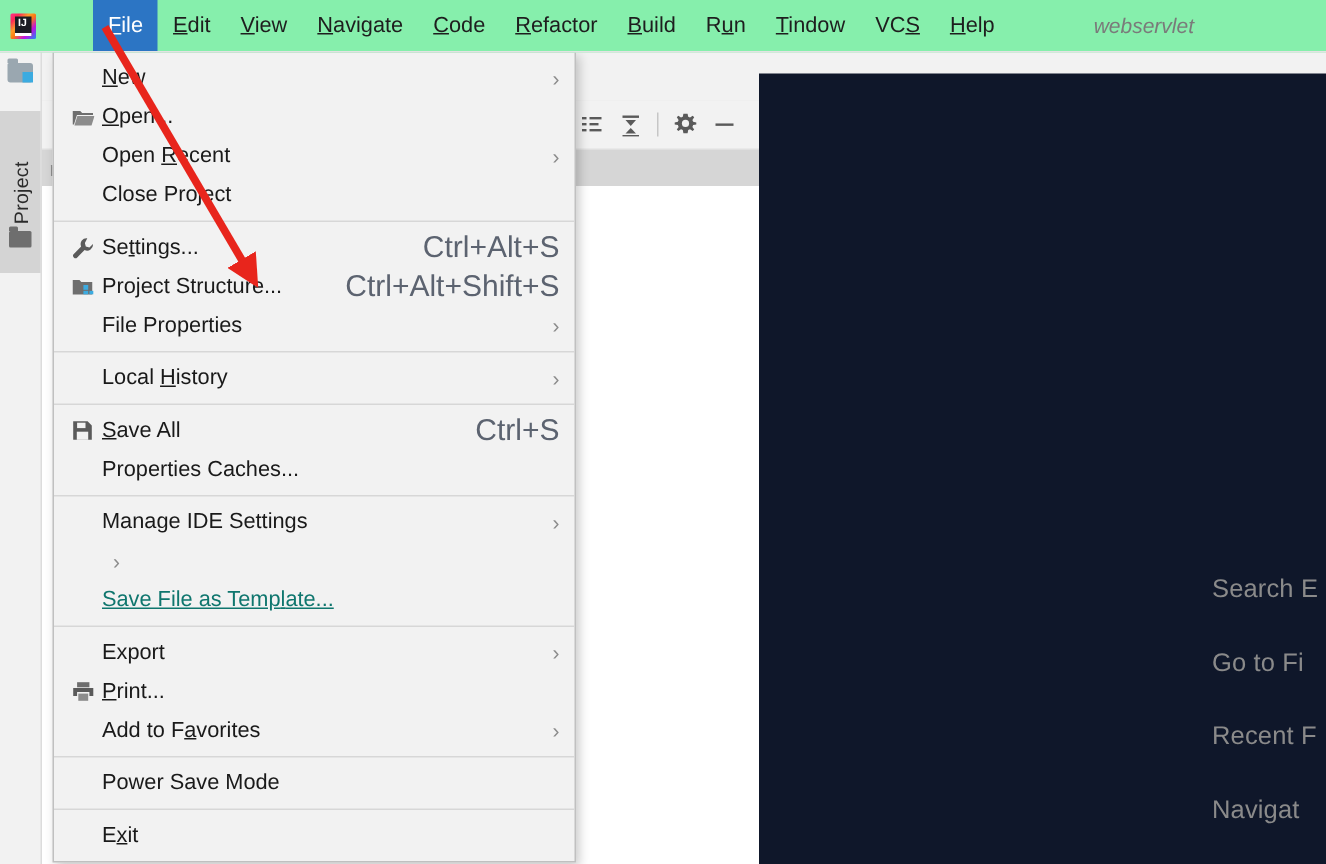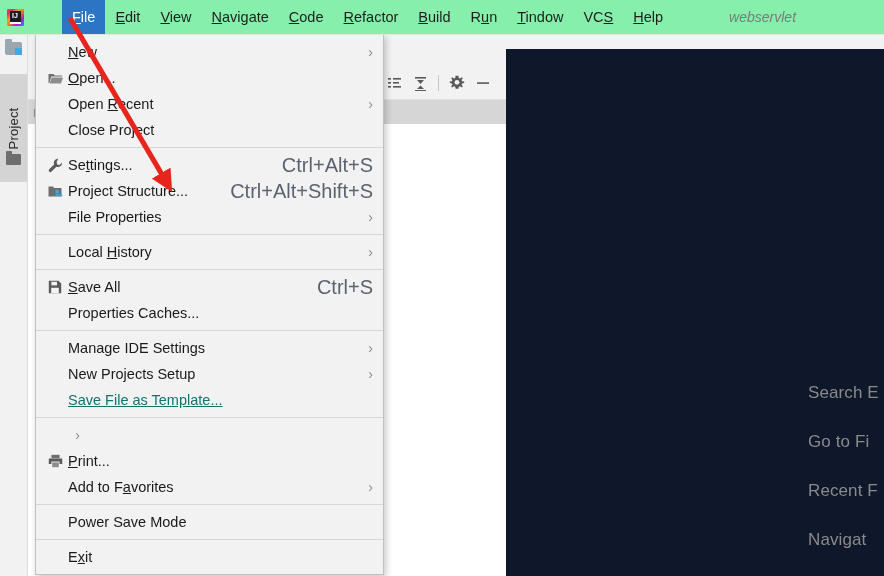--- a/index.html
+++ b/index.html
@@ -507,33 +507,33 @@
 
     <div class="menu-sep"></div>
 
     <div class="mi">
       <span class="ico"></span>
       <span class="label">Manage IDE Settings</span>
       <span class="arrow">›</span>
     </div>
     <div class="mi">
       <span class="ico"></span>
-      <span class="label">New Projects Setup</span>
       <span class="arrow">›</span>
     </div>
     <div class="mi disabled">
       <span class="ico"></span>
       <span class="label">Save File as Temp<u>l</u>ate...</span>
       <span class="arrow"></span>
     </div>
 
     <div class="menu-sep"></div>
 
     <div class="mi">
       <span class="ico"></span>
+      <span class="label">Export</span>
       <span class="arrow">›</span>
     </div>
     <div class="mi">
       <span class="ico">
         <svg width="15" height="14" viewBox="0 0 15 14">
           <rect x="3.4" y="0.8" width="8.2" height="3.4" fill="#6e6e6e"></rect>
           <path d="M0.8 4.6 L14.2 4.6 L14.2 10 L11.6 10 L11.6 7.4 L3.4 7.4 L3.4 10 L0.8 10 Z" fill="#5a5a5a"></path>
           <rect x="4.2" y="8.4" width="6.6" height="4.8" fill="#8c8c8c"></rect>
         </svg>
       </span>

